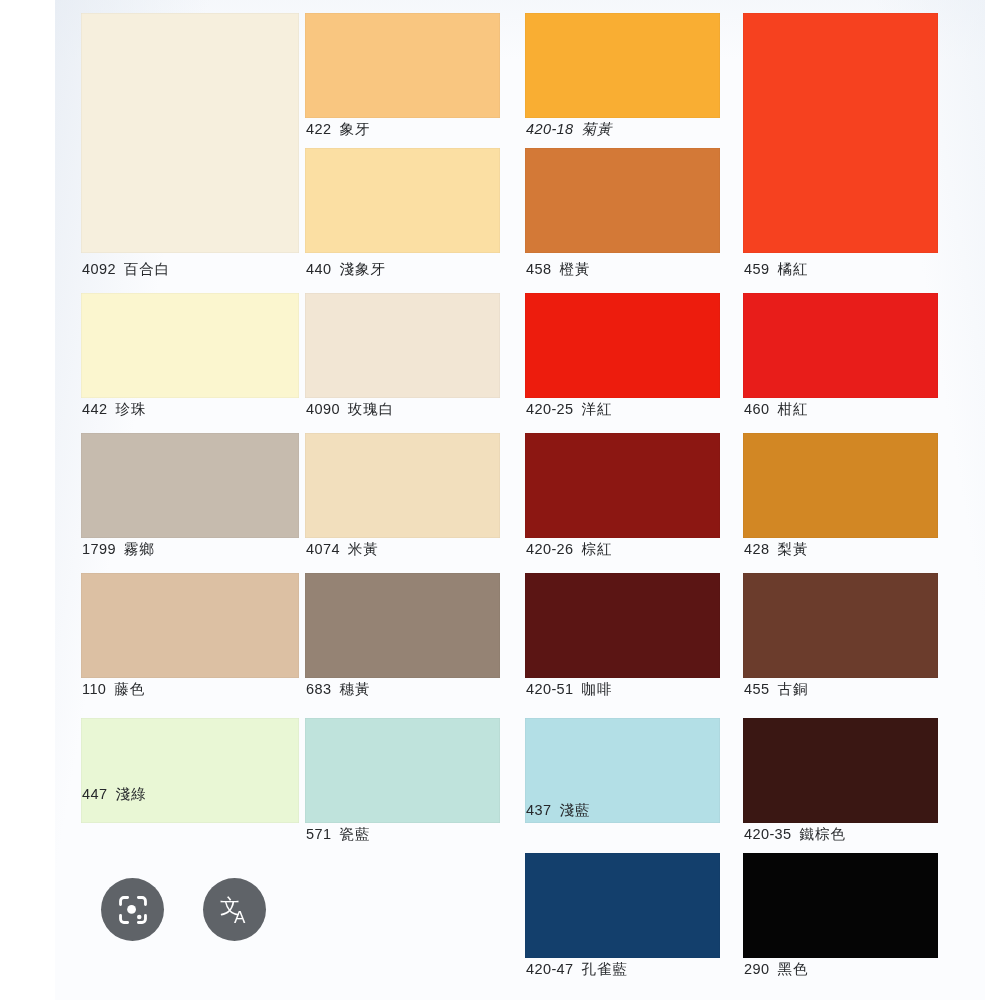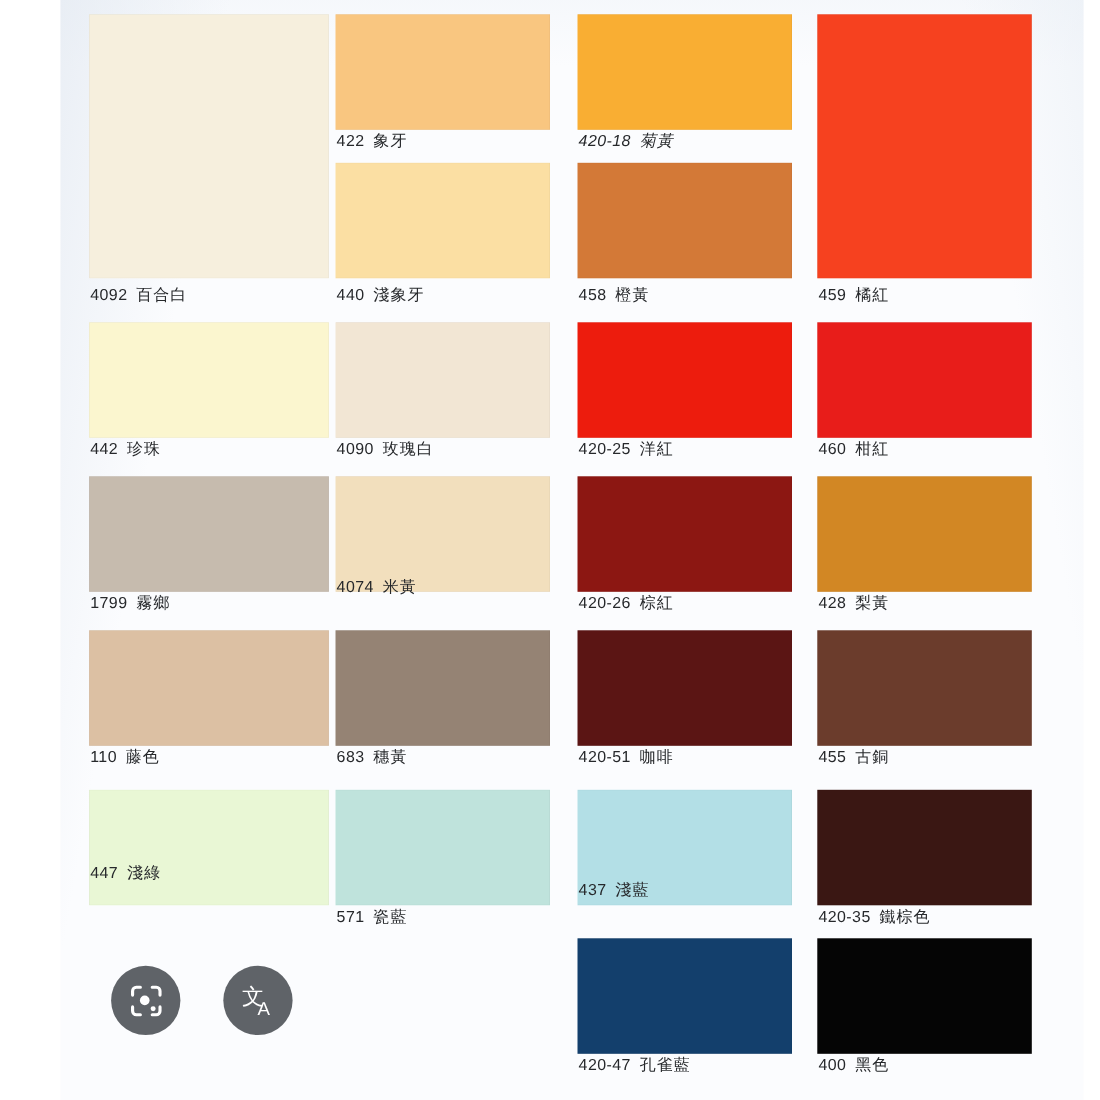--- a/index.html
+++ b/index.html
@@ -109,21 +109,21 @@
         <div class="cell" style="left: 688px; width: 195px; top: 0px;">
           <div class="sw" style="background: rgb(232, 29, 26); top: 293px; height: 105px;"></div>
           <div class="lbl" style="top: 401px;"><span class="code">460</span><span class="nm">柑紅</span></div>
         </div>
         <div class="cell" style="left: 26px; width: 218px; top: 0px;">
           <div class="sw" style="background: rgb(198, 187, 174); top: 433px; height: 105px;"></div>
           <div class="lbl" style="top: 541px;"><span class="code">1799</span><span class="nm">霧鄉</span></div>
         </div>
         <div class="cell" style="left: 250px; width: 195px; top: 0px;">
           <div class="sw" style="background: rgb(242, 223, 189); top: 433px; height: 105px;"></div>
-          <div class="lbl" style="top: 526px;"><span class="code">4074</span><span class="nm">米黃</span></div>
+          <div class="lbl" style="top: 541px;"><span class="code">4074</span><span class="nm">米黃</span></div>
         </div>
         <div class="cell" style="left: 470px; width: 195px; top: 0px;">
           <div class="sw" style="background: rgb(140, 23, 18); top: 433px; height: 105px;"></div>
           <div class="lbl" style="top: 541px;"><span class="code">420-26</span><span class="nm">棕紅</span></div>
         </div>
         <div class="cell" style="left: 688px; width: 195px; top: 0px;">
           <div class="sw" style="background: rgb(210, 135, 36); top: 433px; height: 105px;"></div>
           <div class="lbl" style="top: 541px;"><span class="code">428</span><span class="nm">梨黃</span></div>
         </div>
         <div class="cell" style="left: 26px; width: 218px; top: 0px;">
@@ -157,21 +157,21 @@
         <div class="cell" style="left: 688px; width: 195px; top: 0px;">
           <div class="sw" style="background: rgb(58, 23, 19); top: 718px; height: 105px;"></div>
           <div class="lbl" style="top: 826px;"><span class="code">420-35</span><span class="nm">鐵棕色</span></div>
         </div>
         <div class="cell" style="left: 470px; width: 195px; top: 0px;">
           <div class="sw" style="background: rgb(19, 63, 108); top: 853px; height: 105px;"></div>
           <div class="lbl" style="top: 961px;"><span class="code">420-47</span><span class="nm">孔雀藍</span></div>
         </div>
         <div class="cell" style="left: 688px; width: 195px; top: 0px;">
           <div class="sw" style="background: rgb(5, 5, 5); top: 853px; height: 105px;"></div>
-          <div class="lbl" style="top: 961px;"><span class="code">400</span><span class="nm">黑色</span></div>
+          <div class="lbl" style="top: 961px;"><span class="code">290</span><span class="nm">黑色</span></div>
         </div>
       </div>
   </div>
 
   <div class="fab" id="fab-lens">
     <svg width="34" height="34" viewBox="0 0 24 24">
       <g fill="none" stroke="#ffffff" stroke-width="2" stroke-linecap="round" stroke-linejoin="round">
         <path d="M3.2 8.2V5.6a2.4 2.4 0 0 1 2.4-2.4h2.6"></path>
         <path d="M15.8 3.2h2.6a2.4 2.4 0 0 1 2.4 2.4v2.6"></path>
         <path d="M20.8 15.8v2.6a2.4 2.4 0 0 1-2.4 2.4h-2.6"></path>

